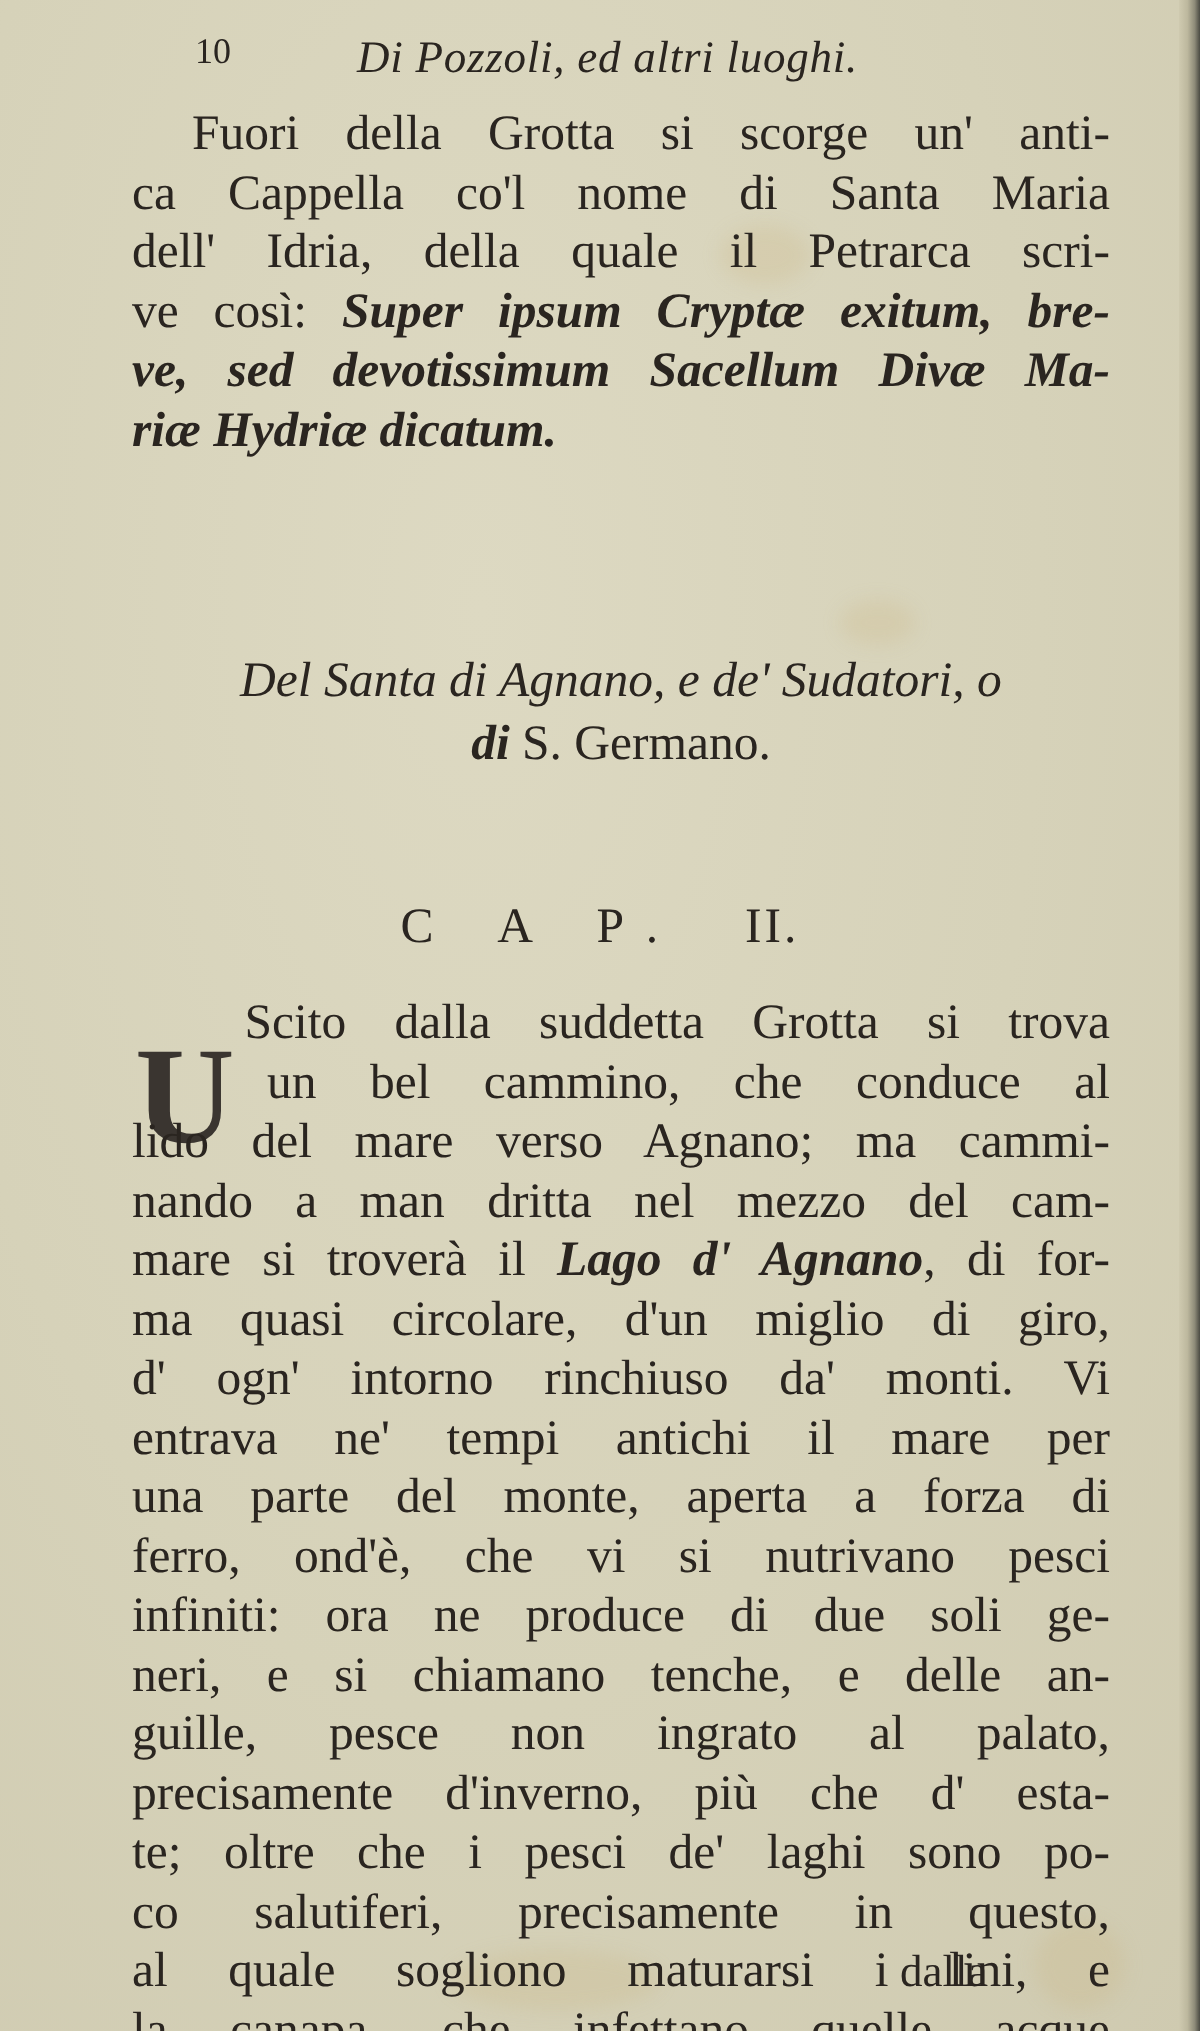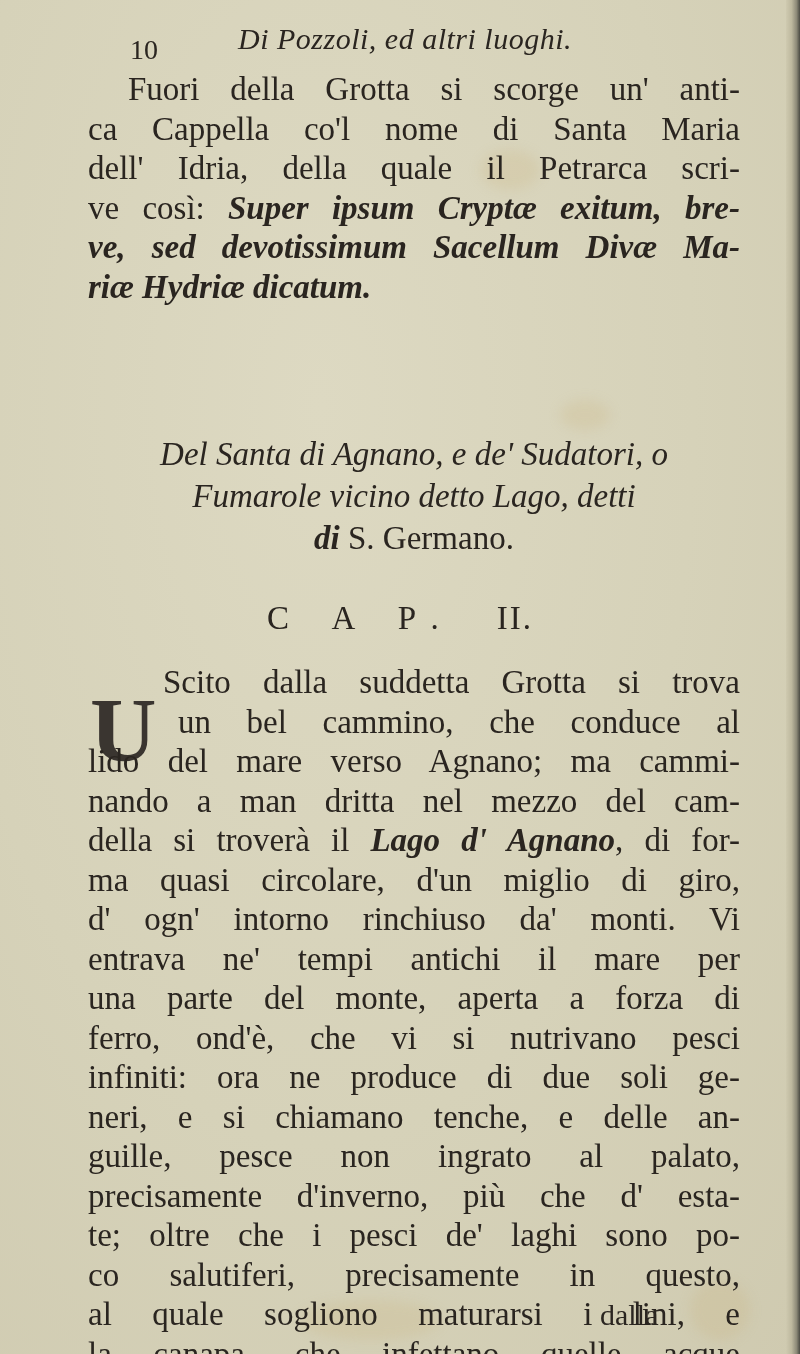--- a/index.html
+++ b/index.html
@@ -40,22 +40,22 @@
       position: absolute;
       top: 22px;
       left: 130px;
       right: 60px;
       height: 46px;
       font-size: 30px;
     }
     .page-number {
       position: absolute;
       left: 0;
-      top: 12px;
-      font-size: 28px;
+      top: 0;
+      font-size: 24px;
     }
     .running-title {
       position: absolute;
       left: 108px;
       top: 0;
       font-style: italic;
       letter-spacing: 0.5px;
     }
     .text-block {
       position: absolute;
@@ -147,36 +147,35 @@
     <span class="line indent">Fuori della Grotta si scorge un' anti-</span>
     <span class="line">ca Cappella co'l nome di Santa Maria</span>
     <span class="line">dell' Idria, della quale il Petrarca scri-</span>
     <span class="line"><span>ve così: </span><span class="it">Super ipsum Cryptæ exitum, bre-</span></span>
     <span class="line it"><span>ve,</span><span> sed devotissimum Sacellum Divæ Ma-</span></span>
     <span class="line last it">riæ Hydriæ dicatum.</span>
   </div>
 
   <div class="section-title">
     <span class="line">Del Santa di Agnano, e de' Sudatori, o</span>
-    <span class="line">Fumarole vicino detto Lago, detti</span>
     <span class="line" style="font-style:normal;"><span class="it">di</span><span> S. Germano.</span></span>
   </div>
 
   <div class="chapter">
     <span>C A P.</span><span class="num">II.</span>
   </div>
 
   <div class="drop-cap">U</div>
 
   <div class="text-block" style="top:663px;">
     <span class="line" style="padding-left:75px;">Scito dalla suddetta Grotta si trova</span>
     <span class="line" style="padding-left:90px;">un bel cammino, che conduce al</span>
     <span class="line">lido del mare verso Agnano; ma cammi-</span>
     <span class="line">nando a man dritta nel mezzo del cam-</span>
-    <span class="line"><span>della si troverà il </span><span class="it">Lago d' Agnano</span><span>, di for-</span></span>
+    <span class="line"><span>mare si troverà il </span><span class="it">Lago d' Agnano</span><span>, di for-</span></span>
     <span class="line">ma quasi circolare, d'un miglio di giro,</span>
     <span class="line">d' ogn' intorno rinchiuso da' monti. Vi</span>
     <span class="line">entrava ne' tempi antichi il mare per</span>
     <span class="line">una parte del monte, aperta a forza di</span>
     <span class="line">ferro, ond'è, che vi si nutrivano pesci</span>
     <span class="line">infiniti: ora ne produce di due soli ge-</span>
     <span class="line">neri, e si chiamano tenche, e delle an-</span>
     <span class="line">guille, pesce non ingrato al palato,</span>
     <span class="line">precisamente d'inverno, più che d' esta-</span>
     <span class="line">te; oltre che i pesci de' laghi sono po-</span>

